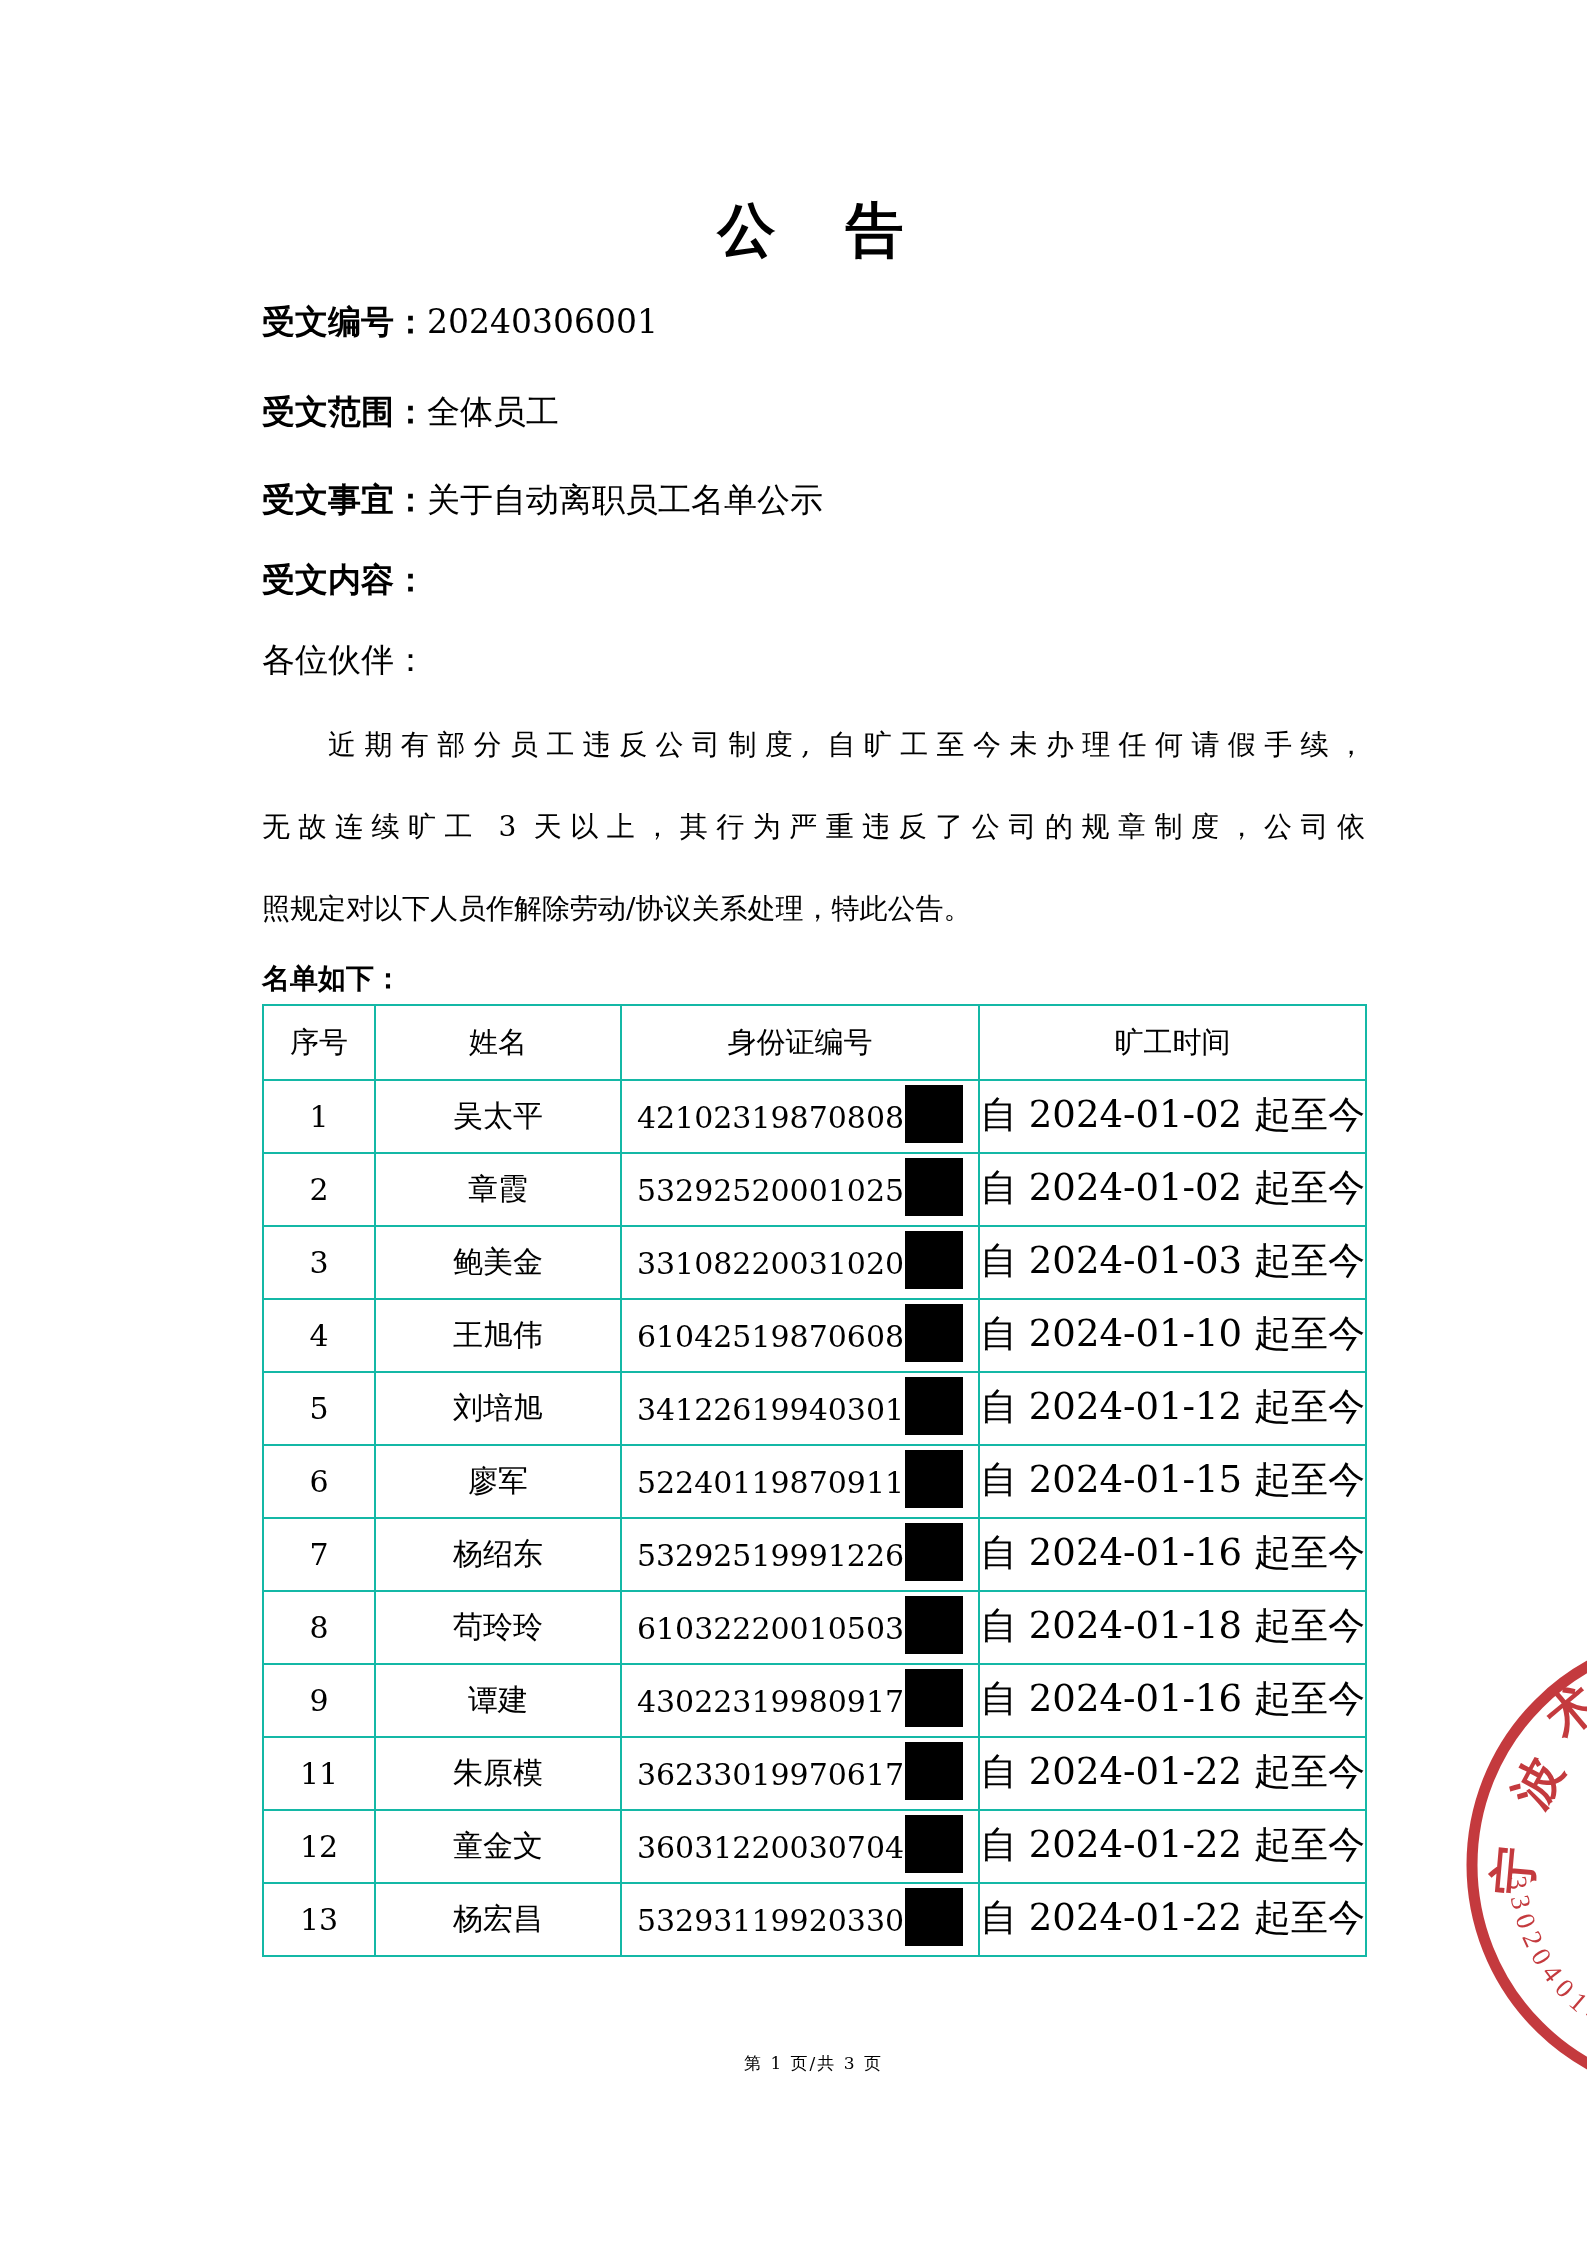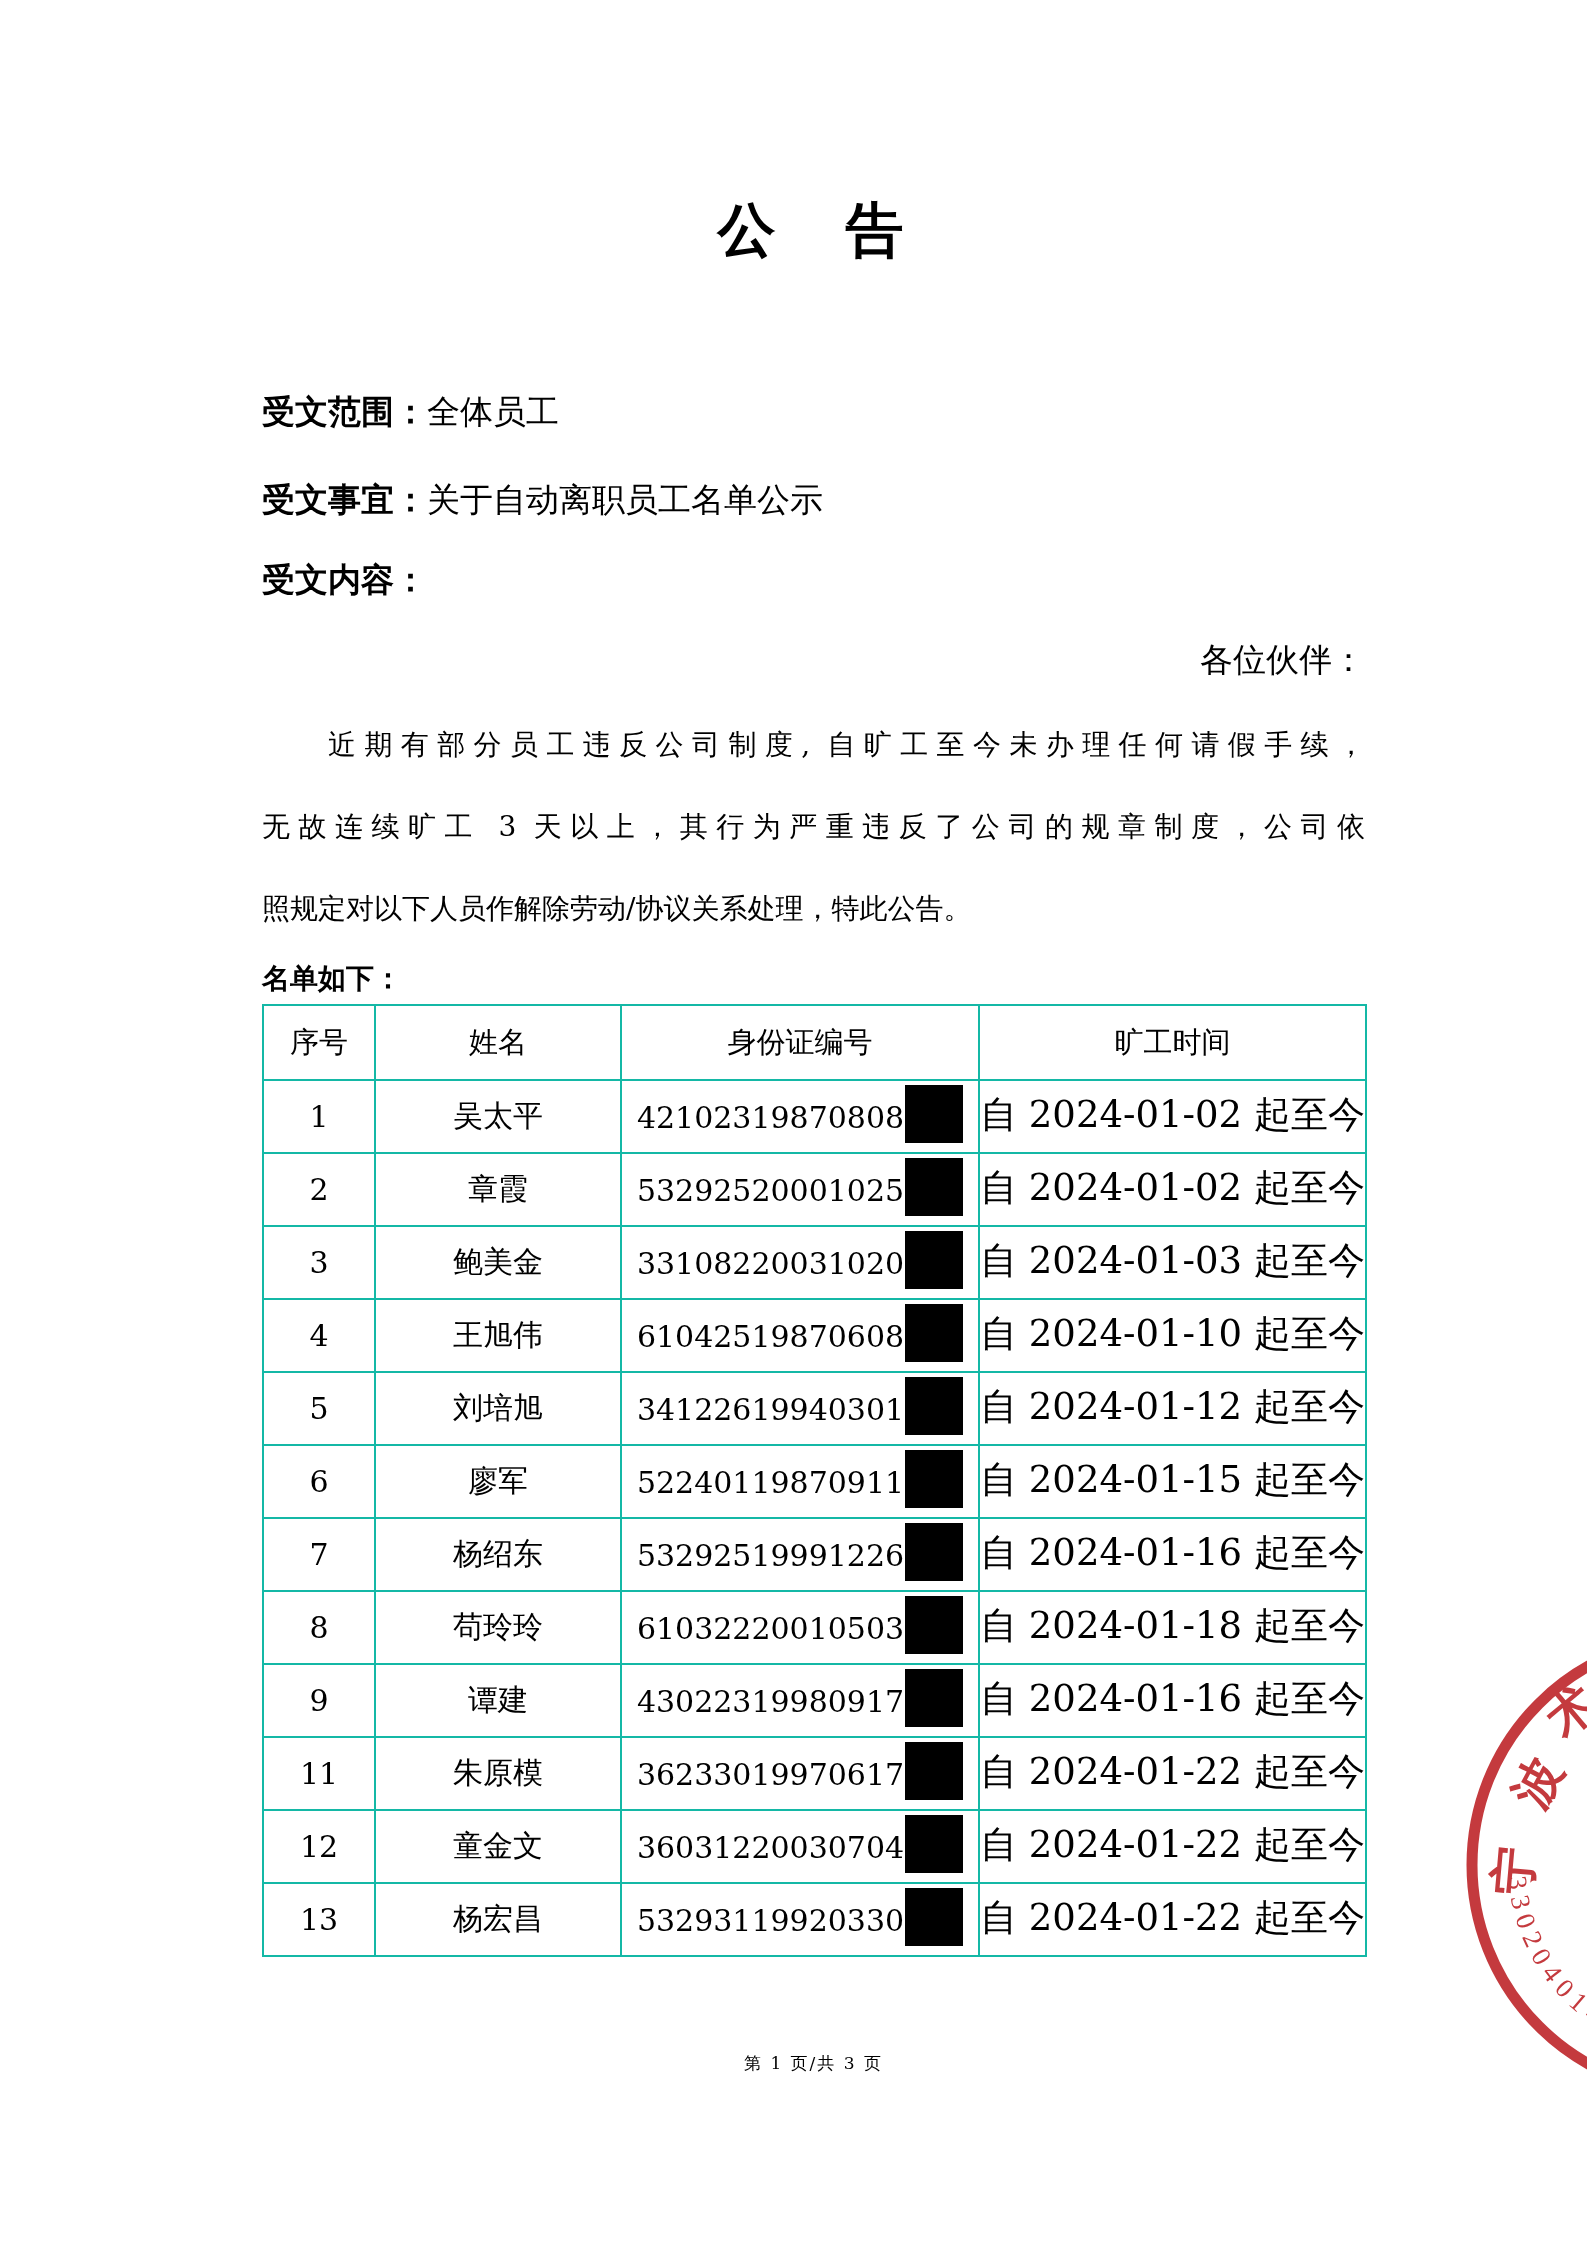--- a/index.html
+++ b/index.html
@@ -23,21 +23,21 @@
   }
 
   .meta-row { font-size: 33px; white-space: nowrap; }
   .meta-label { font-weight: 700; }
   .meta-value { font-weight: 400; }
   .meta-1 { top: 300px; }
   .meta-2 { top: 390px; }
   .meta-3 { top: 478px; }
   .meta-4 { top: 558px; }
 
-  .salutation { top: 638px; font-size: 33px; text-align: right; }
+  .salutation { top: 638px; font-size: 33px; }
 
   .body-line {
     font-size: 28px;
     line-height: 46px;
   }
   .body-line.justify { text-align: justify; text-align-last: justify; }
   .line-1 { top: 722px; text-indent: 66px; }
   .line-2 { top: 804px; }
   .line-3 { top: 886px; }
 
@@ -101,20 +101,23 @@
   }
   .stamp-wrap svg { display: block; opacity: 0.92; }
 </style>
 </head>
 <body>
 
 <div class="page">
 
   <div class="content-col doc-title">公　告</div>
 
+  <div class="content-col meta-row meta-1">
+    <span class="meta-label">受文编号：</span><span class="meta-value">20240306001</span>
+  </div>
 
   <div class="content-col meta-row meta-2">
     <span class="meta-label">受文范围：</span><span class="meta-value">全体员工</span>
   </div>
 
   <div class="content-col meta-row meta-3">
     <span class="meta-label">受文事宜：</span><span class="meta-value">关于自动离职员工名单公示</span>
   </div>
 
   <div class="content-col meta-row meta-4">

